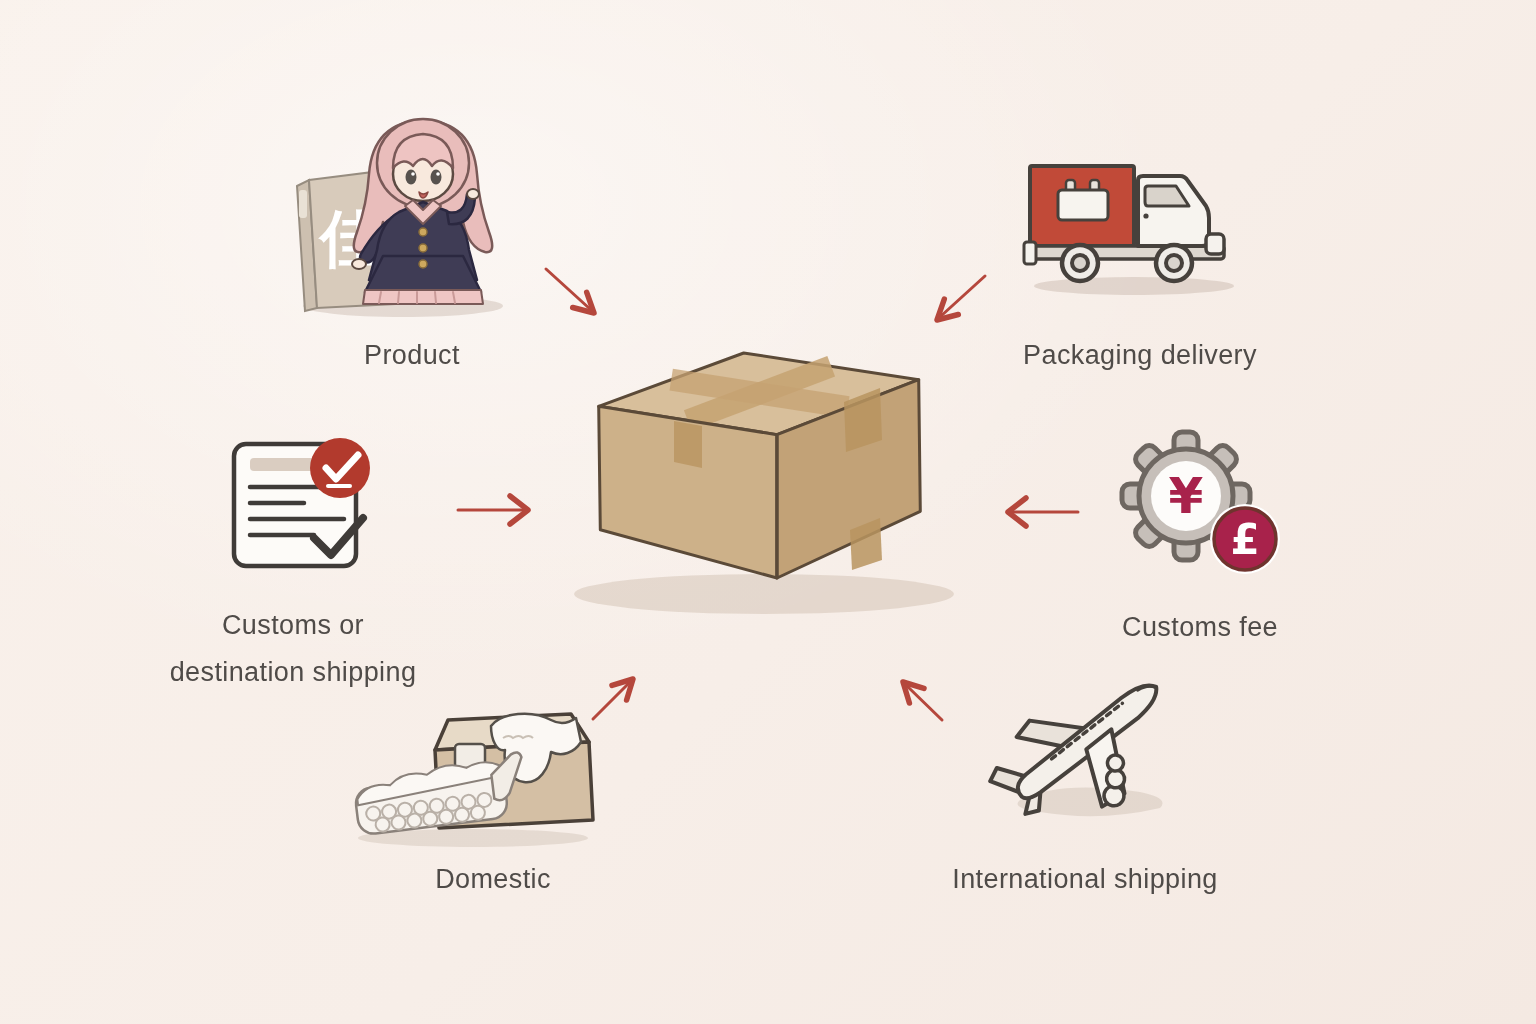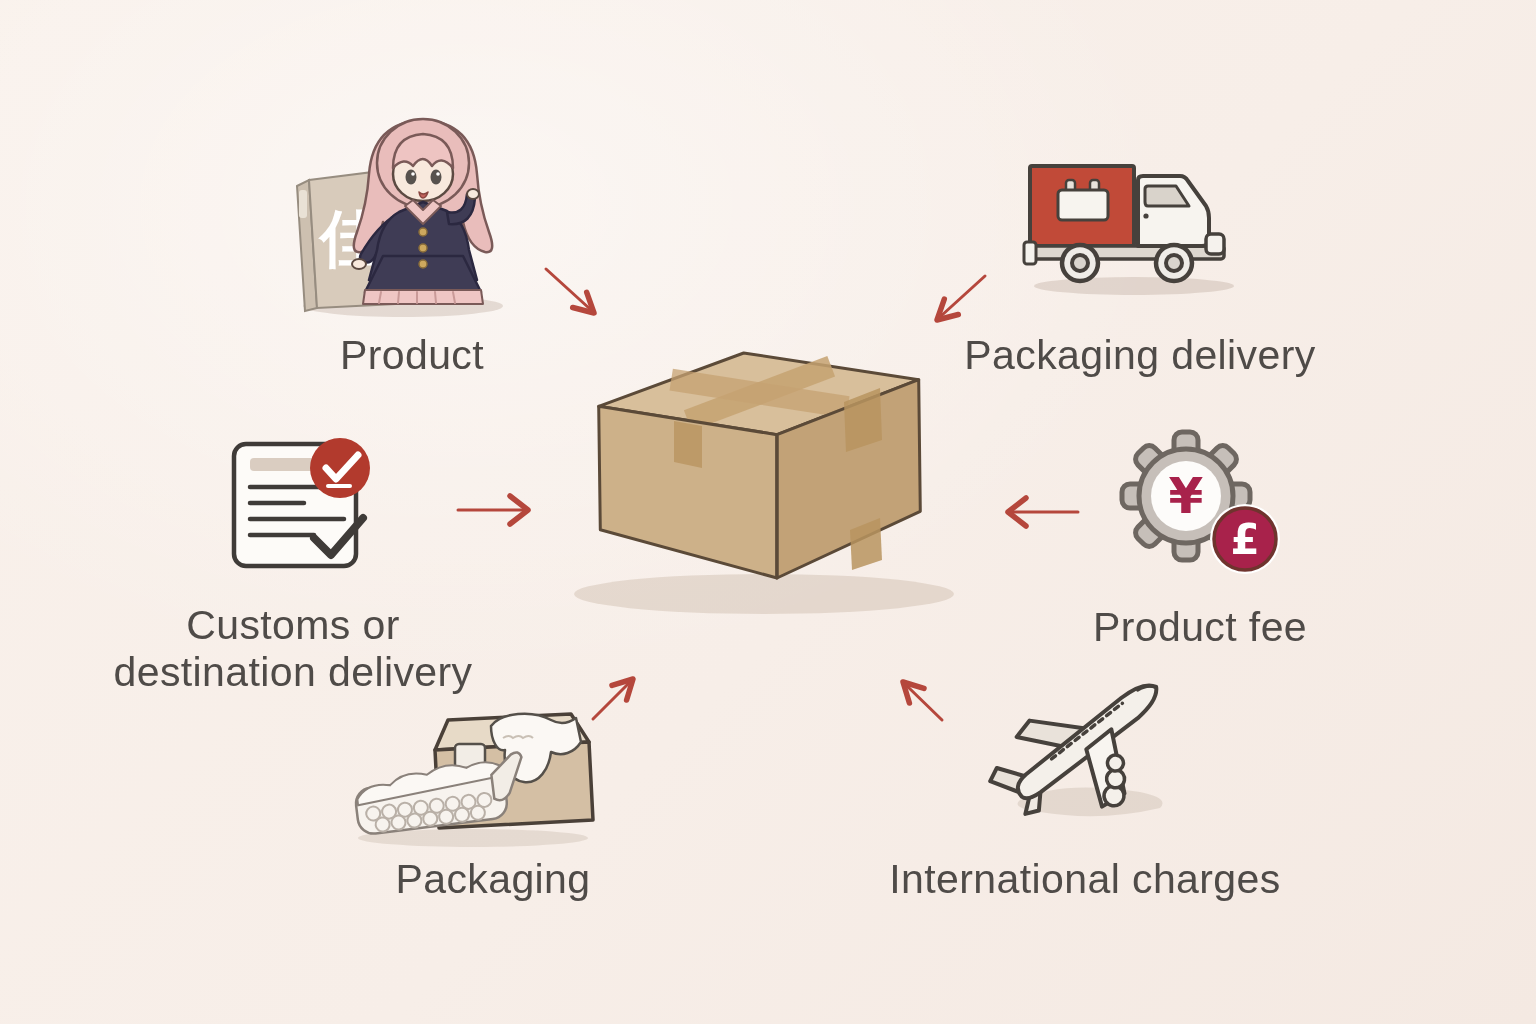--- a/index.html
+++ b/index.html
@@ -8,21 +8,21 @@
     width:1536px;height:1024px;
     background:
       radial-gradient(1200px 800px at 30% 20%, rgba(255,255,255,.45), rgba(255,255,255,0) 60%),
       linear-gradient(135deg,#f9f1eb 0%,#f7eee8 55%,#f4e9e2 100%);
     overflow:hidden;
     font-family:"Liberation Sans", sans-serif;
   }
   .abs{position:absolute;}
   .label{
     position:absolute;
-    font-size:41px;
+    font-size:27px;
     font-weight:500;
     letter-spacing:.4px;
     color:#4f4b48;
     text-align:center;
     line-height:47px;
     user-select:none;
   }
   svg{display:block;overflow:visible;}
   text{font-family:"DejaVu Sans","Liberation Sans",sans-serif;}
 </style>
@@ -136,42 +136,42 @@
     <g>
       <circle cx="118" cy="36" r="30" fill="#b23a2d"></circle>
       <path d="M104 36 l10 11 l22 -24" fill="none" stroke="#ffffff" stroke-width="7" stroke-linecap="round" stroke-linejoin="round"></path>
       <line x1="106" y1="54" x2="128" y2="54" stroke="#ffffff" stroke-width="4" stroke-linecap="round"></line>
     </g>
 
     <path d="M92 106 l17 17 l32 -37" fill="none" stroke="#3f3b38" stroke-width="8" stroke-linecap="round" stroke-linejoin="round"></path>
   </svg>
   <div class="label" style="left:93px;top:602px;width:400px">
     <div>Customs or</div>
-    <div>destination delivery</div>
+    <div>destination shipping</div>
   </div>
 
   <svg class="abs" style="left:1108px;top:422px" width="175" height="160" viewBox="0 0 175 160">
     <g transform="translate(78,74)">
       <g fill="#c6bfb9" stroke="#6e6761" stroke-width="5">
         <rect x="-64" y="-12" width="128" height="24" rx="8"></rect>
         <rect x="-64" y="-12" width="128" height="24" rx="8" transform="rotate(45)"></rect>
         <rect x="-64" y="-12" width="128" height="24" rx="8" transform="rotate(90)"></rect>
         <rect x="-64" y="-12" width="128" height="24" rx="8" transform="rotate(135)"></rect>
       </g>
       <circle r="47" fill="#c6bfb9" stroke="#6e6761" stroke-width="5"></circle>
       <circle r="35" fill="#fdfcfa"></circle>
       <text x="0" y="17" font-size="50" font-weight="bold" fill="#a8224b" text-anchor="middle">¥</text>
     </g>
     <g>
       <circle cx="137" cy="117" r="35" fill="#ffffff"></circle>
       <circle cx="137" cy="117" r="31" fill="#a8224b" stroke="#6f342e" stroke-width="3.5"></circle>
       <text x="137" y="132" font-size="42" font-weight="bold" fill="#ffffff" text-anchor="middle">£</text>
     </g>
   </svg>
-  <div class="label" style="left:1000px;top:604px;width:400px">Product fee</div>
+  <div class="label" style="left:1000px;top:604px;width:400px">Customs fee</div>
 
   <svg class="abs" style="left:345px;top:698px" width="255" height="150" viewBox="0 0 255 150">
     <ellipse cx="128" cy="140" rx="115" ry="9" fill="rgba(150,125,105,.18)"></ellipse>
 
     <polygon points="103,22 226,16 244,44 90,52" fill="#e7dac7" stroke="#4a4038" stroke-width="3.5" stroke-linejoin="round"></polygon>
     <polygon points="90,52 244,44 248,122 94,130" fill="#d4bfa4" stroke="#4a4038" stroke-width="3.5" stroke-linejoin="round"></polygon>
 
     <path d="M146 28 c10 -14 42 -16 60 -6 c9 5 18 3 25 -2 l5 24 c-7 11 -19 15 -30 10 c-2 17 -12 32 -27 30 c-15 -2 -21 -17 -19 -32 c-8 2 -14 -10 -14 -24 z" fill="#fbf8f4" stroke="#55504a" stroke-width="2.5" stroke-linejoin="round"></path>
     <path d="M158 40 q6 -4 10 0 q6 -4 10 0 q6 -4 10 0" fill="none" stroke="#c9c0b5" stroke-width="2"></path>
     <rect x="110" y="46" width="30" height="24" rx="4" fill="#f2ede6" stroke="#55504a" stroke-width="2.5"></rect>
@@ -192,21 +192,21 @@
           <circle cx="52" cy="120" r="7"></circle>
           <circle cx="68" cy="120" r="7"></circle>
         <circle cx="84" cy="120" r="7"></circle>
           <circle cx="100" cy="120" r="7"></circle>
           <circle cx="116" cy="120" r="7"></circle>
         <circle cx="132" cy="120" r="7"></circle>
       </g>
       <path d="M150 84 l22 -18 q8 -4 10 4 l-16 34 q-8 10 -16 4 z" fill="#f2ede6" stroke="#8a817a" stroke-width="2.5"></path>
     </g>
   </svg>
-  <div class="label" style="left:293px;top:856px;width:400px">Packaging</div>
+  <div class="label" style="left:293px;top:856px;width:400px">Domestic</div>
 
   <svg class="abs" style="left:980px;top:668px" width="212" height="178" viewBox="0 0 212 178">
     <path d="M40 132 q40 -20 120 -8 q30 6 20 16 q-60 14 -120 4 q-30 -4 -20 -12 z" fill="rgba(150,125,105,.18)"></path>
     <g transform="translate(104,78) rotate(-35)" stroke-linejoin="round" stroke-linecap="round">
 
       <polygon points="-14,-8 14,-11 -30,-52 -50,-46" fill="#e9e2da" stroke="#46413c" stroke-width="4"></polygon>
 
       <polygon points="-78,3 -60,-2 -84,-32 -97,-25" fill="#e9e2da" stroke="#46413c" stroke-width="4"></polygon>
       <polygon points="-68,5 -54,3 -74,27 -87,22" fill="#efe9e2" stroke="#46413c" stroke-width="4"></polygon>
 
@@ -215,21 +215,21 @@
       <path d="M76 -15 q12 1 16 8" fill="none" stroke="#46413c" stroke-width="3"></path>
 
       <line x1="-34" y1="-8" x2="56" y2="-13" stroke="#46413c" stroke-width="3.5" stroke-dasharray="5 5"></line>
 
       <polygon points="0,4 32,2 6,62 -20,60" fill="#f8f5f0" stroke="#46413c" stroke-width="4"></polygon>
       <circle cx="-4" cy="58" r="10" fill="#f4f0ea" stroke="#46413c" stroke-width="3.5"></circle>
       <circle cx="7" cy="45" r="9" fill="#f4f0ea" stroke="#46413c" stroke-width="3.5"></circle>
       <circle cx="16" cy="32" r="8" fill="#f4f0ea" stroke="#46413c" stroke-width="3.5"></circle>
     </g>
   </svg>
-  <div class="label" style="left:885px;top:856px;width:400px">International charges</div>
+  <div class="label" style="left:885px;top:856px;width:400px">International shipping</div>
 
   <svg class="abs" style="left:538px;top:263px" width="70" height="65" viewBox="0 0 70 65">
     <line x1="8" y1="6" x2="52" y2="46" stroke="#b5473c" stroke-width="3" stroke-linecap="round"></line>
     <path d="M48.7 29.3 L56 50 L34.7 44.5" fill="none" stroke="#b5473c" stroke-width="5.5" stroke-linecap="round" stroke-linejoin="round"></path>
   </svg>
 
   <svg class="abs" style="left:923px;top:268px" width="70" height="65" viewBox="0 0 70 65">
     <line x1="62" y1="8" x2="18" y2="48" stroke="#b5473c" stroke-width="3" stroke-linecap="round"></line>
     <path d="M35.3 46.5 L14 52 L21.3 31.2" fill="none" stroke="#b5473c" stroke-width="5.5" stroke-linecap="round" stroke-linejoin="round"></path>
   </svg>

